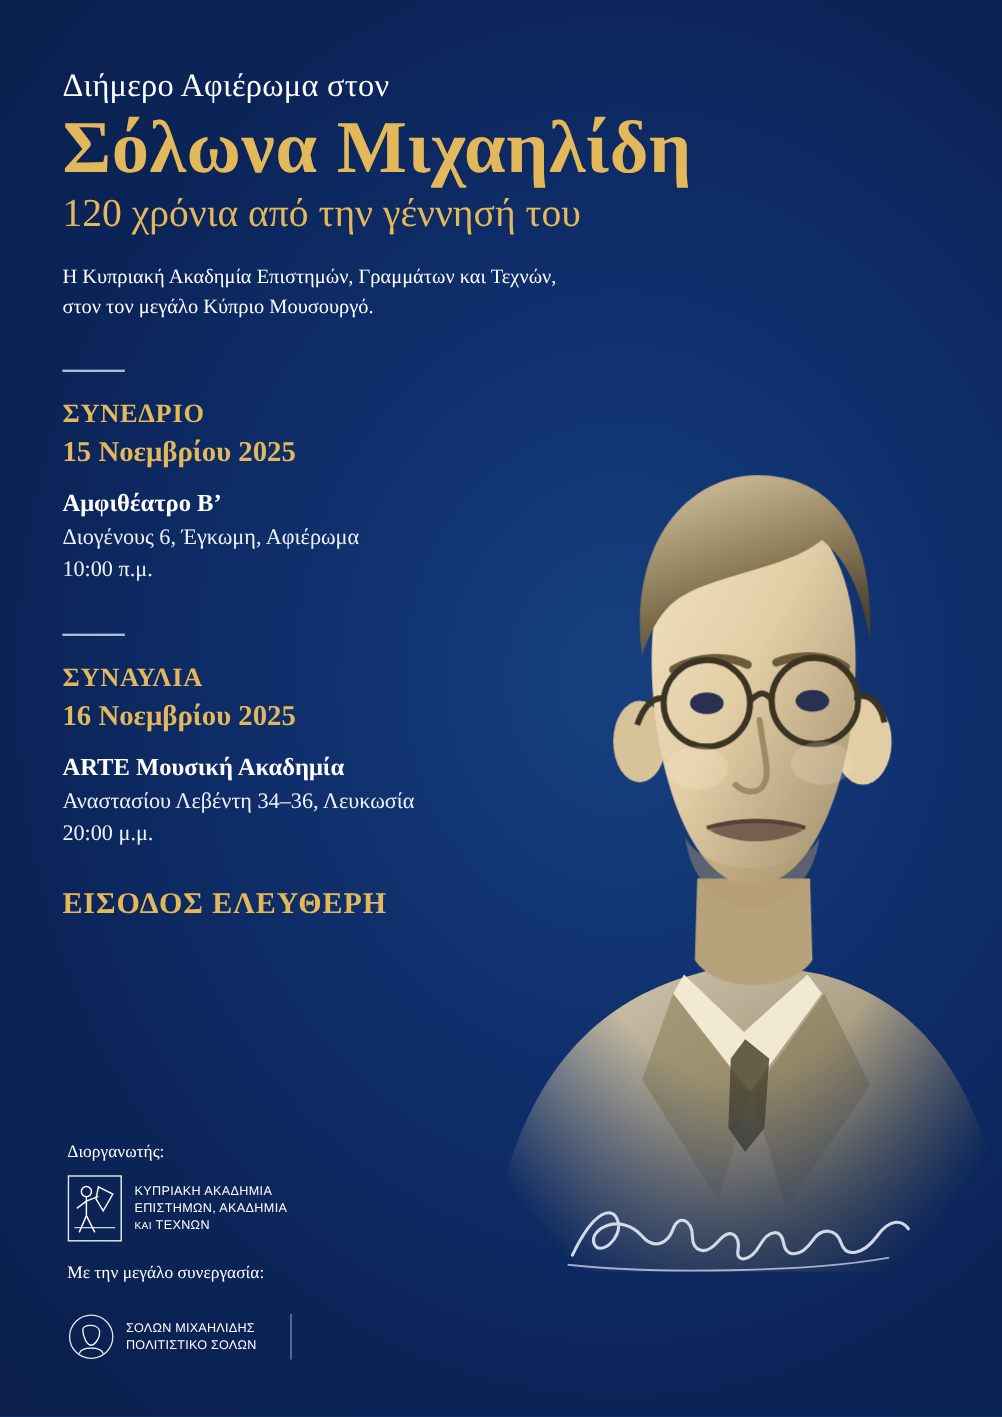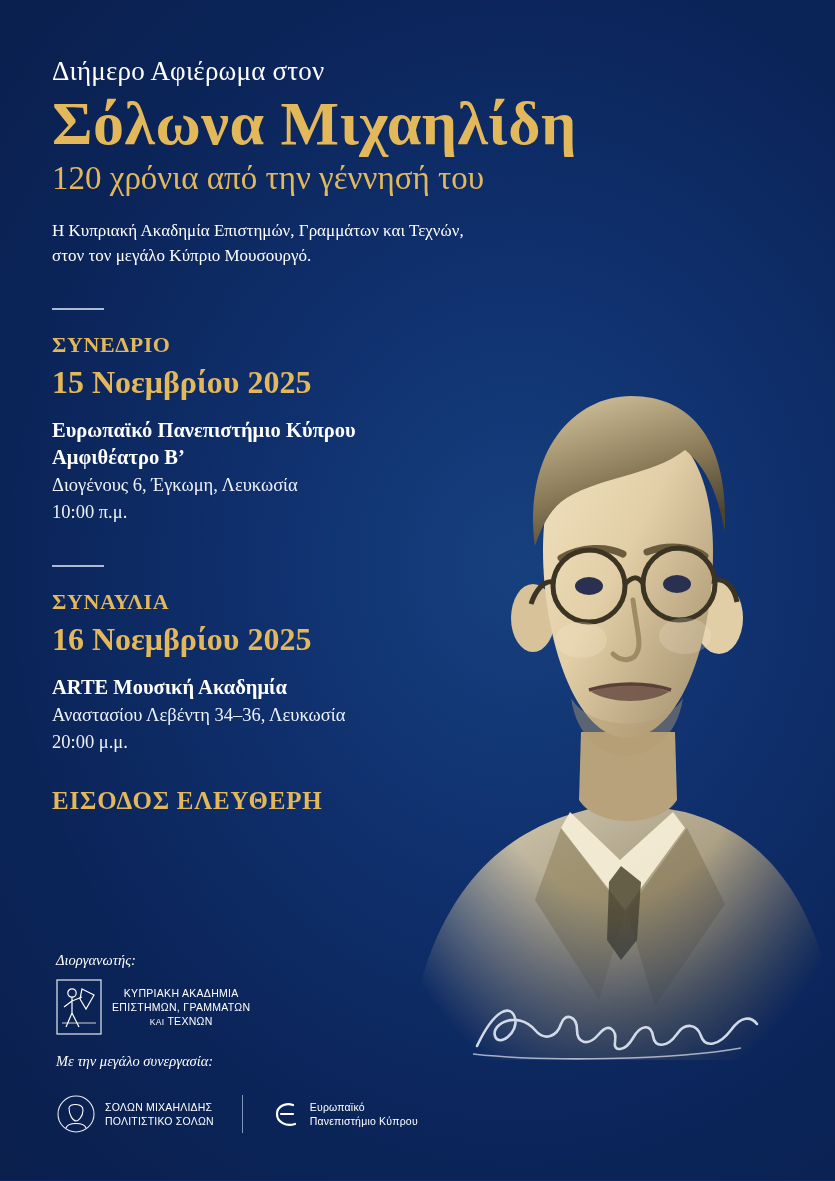--- a/index.html
+++ b/index.html
@@ -74,21 +74,21 @@
   }
 
   .sect-title {
     font-size: 22px;
     font-weight: bold;
     color: #e3b85a;
     letter-spacing: .6px;
     margin: 0;
   }
   .sect-date {
-    font-size: 32px;
+    font-size: 24px;
     font-weight: bold;
     color: #e3b85a;
     margin: 6px 0 16px 0;
   }
   .venue {
     font-size: 20.5px;
     font-weight: bold;
     color: #ffffff;
     line-height: 1.32;
     margin: 0;
@@ -110,30 +110,28 @@
   
   .footer {
     position: absolute;
     left: 56px;
     bottom: 46px;
     z-index: 6;
     width: 430px;
   }
   .foot-label {
     font-size: 14.5px;
-    font-style: italic;
     color: #ffffff;
     margin: 0 0 10px 0;
   }
   .org-row {
     display: flex;
     align-items: center;
     gap: 10px;
     margin-bottom: 18px;
-    text-align: center;
   }
   .org-name {
     font-size: 10.5px;
     line-height: 1.35;
     letter-spacing: .3px;
     color: #ffffff;
     font-family: "Liberation Sans", sans-serif;
   }
   .org-name .small { font-size: 8.5px; }
   .partners {
@@ -262,23 +260,22 @@
     <h1 class="headline">Σόλωνα Μιχαηλίδη</h1>
     <p class="subhead">120 χρόνια από την γέννησή του</p>
     <p class="blurb">Η Κυπριακή Ακαδημία Επιστημών, Γραμμάτων και Τεχνών,</p>
     <p class="blurb">στον τον μεγάλο Κύπριο Μουσουργό.</p>
 
     <div class="rule"></div>
 
     <div class="event">
       <p class="sect-title">ΣΥΝΕΔΡΙΟ</p>
       <p class="sect-date">15 Νοεμβρίου 2025</p>
-      <p class="venue">Ευρωπαϊκό Πανεπιστήμιο Κύπρου</p>
       <p class="venue">Αμφιθέατρο Β’</p>
-      <p class="addr">Διογένους 6, Έγκωμη, Λευκωσία</p>
+      <p class="addr">Διογένους 6, Έγκωμη, Αφιέρωμα</p>
       <p class="time">10:00 π.μ.</p>
     </div>
 
     <div class="rule"></div>
 
     <div class="event">
       <p class="sect-title">ΣΥΝΑΥΛΙΑ</p>
       <p class="sect-date">16 Νοεμβρίου 2025</p>
       <p class="venue">ARTE Μουσική Ακαδημία</p>
       <p class="addr">Αναστασίου Λεβέντη 34–36, Λευκωσία</p>
@@ -294,21 +291,21 @@
     <div class="org-row">
       <svg width="46" height="56" viewBox="0 0 46 56">
         <rect x="1" y="1" width="44" height="54" fill="none" stroke="#ffffff" stroke-width="1.2" opacity="0.9"></rect>
         <circle cx="16" cy="14" r="4.2" fill="none" stroke="#ffffff" stroke-width="1.2"></circle>
         <path d="M16,18 L16,34 M16,22 L8,28 M16,22 L26,18 M16,34 L10,48 M16,34 L23,48" stroke="#ffffff" stroke-width="1.2" fill="none"></path>
         <path d="M26,10 L38,16 L30,30 L24,20 Z" fill="none" stroke="#ffffff" stroke-width="1.2"></path>
         <path d="M6,44 L40,44" stroke="#ffffff" stroke-width="1" opacity="0.8"></path>
       </svg>
       <div class="org-name">
         <div>ΚΥΠΡΙΑΚΗ ΑΚΑΔΗΜΙΑ</div>
-        <div>ΕΠΙΣΤΗΜΩΝ, ΓΡΑΜΜΑΤΩΝ</div>
+        <div>ΕΠΙΣΤΗΜΩΝ, ΑΚΑΔΗΜΙΑ</div>
         <div>
           <span class="small">ΚΑΙ</span>
           <span>ΤΕΧΝΩΝ</span>
         </div>
       </div>
     </div>
 
     <p class="foot-label">Με την μεγάλο συνεργασία:</p>
 
     <div class="partners">
@@ -319,26 +316,16 @@
           <path d="M10,34 C12,28 28,28 30,34" fill="none" stroke="#ffffff" stroke-width="1.1"></path>
         </svg>
         <div class="partner-text">
           <div>ΣΟΛΩΝ ΜΙΧΑΗΛΙΔΗΣ</div>
           <div>ΠΟΛΙΤΙΣΤΙΚΟ ΣΟΛΩΝ</div>
         </div>
       </div>
 
       <div class="vdivider"></div>
 
-      <div class="partner">
-        <svg width="30" height="30" viewBox="0 0 30 30">
-          <path d="M22,6 C14,3 6,8 6,15 C6,23 15,28 24,25" fill="none" stroke="#ffffff" stroke-width="2.2" stroke-linecap="round"></path>
-          <path d="M10,15 L22,15" stroke="#ffffff" stroke-width="2.2" stroke-linecap="round"></path>
-        </svg>
-        <div class="partner-text">
-          <div>Ευρωπαϊκό</div>
-          <div>Πανεπιστήμιο Κύπρου</div>
-        </div>
-      </div>
     </div>
   </div>
 
 </div>
 
 </body></html>

